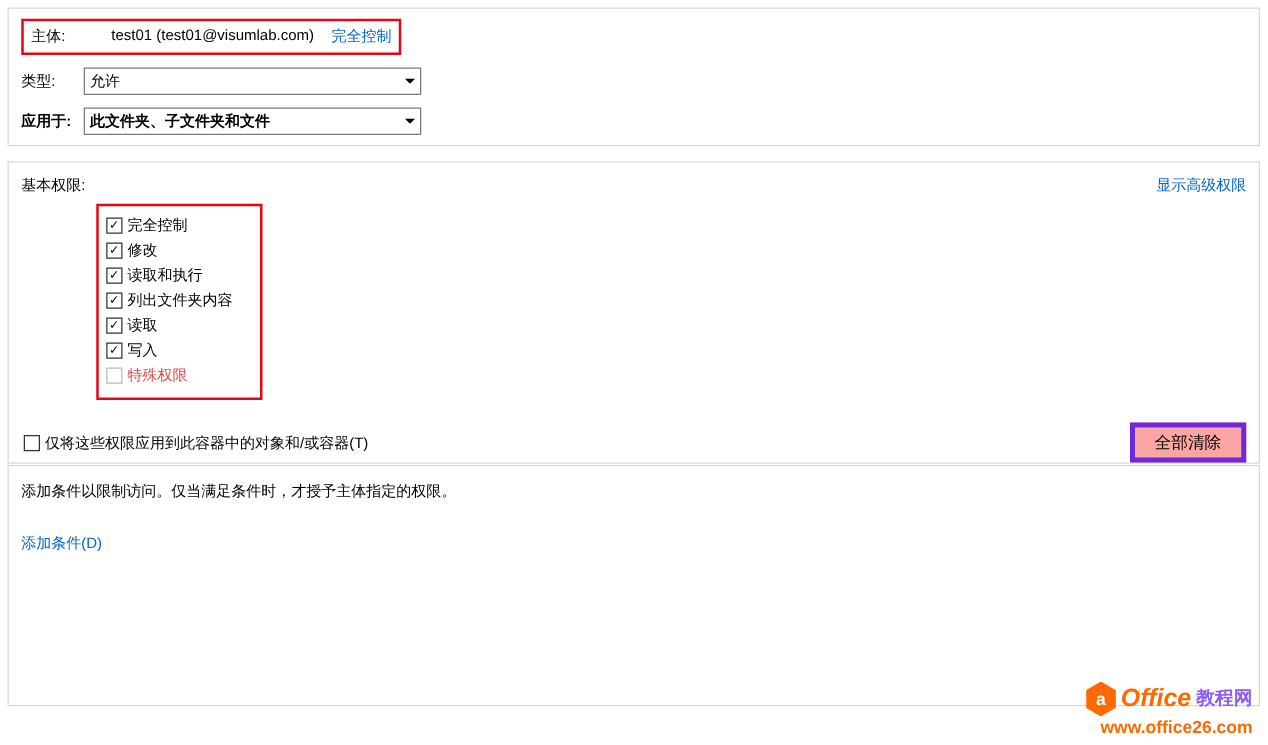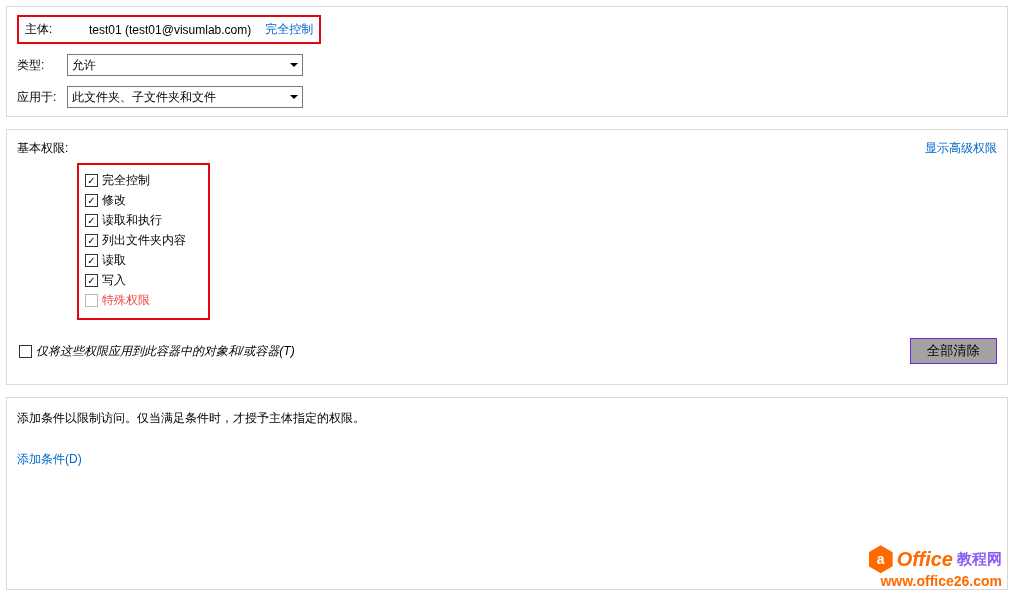--- a/index.html
+++ b/index.html
@@ -15,62 +15,61 @@
     .panel {
       border: 1px solid #d9d9d9;
       padding: 8px 10px;
       margin-bottom: 12px;
     }
     .row {
       display: flex;
       align-items: center;
       margin-bottom: 10px;
     }
-    .row:last-child { margin-bottom: 0; }
+    .row:last-child { margin-bottom: 0; font-weight: bold; }
     .row-label {
       width: 50px;
       color: #000;
     }
     .principal-box {
       border: 2px solid #e30613;
       padding: 4px 6px;
       display: inline-flex;
-      align-items: center;
       gap: 14px;
     }
     .principal-value { color: #000; }
     .link {
       color: #0066cc;
       cursor: pointer;
     }
     .select {
-      width: 236px;
+      width: 270px;
       height: 22px;
       border: 1px solid #7a7a7a;
       padding: 2px 20px 2px 4px;
       background: #fff;
       position: relative;
       display: flex;
       align-items: center;
     }
     .select .arrow {
       position: absolute;
       right: 4px;
       top: 50%;
       transform: translateY(-50%);
       width: 0; height: 0;
       border-left: 4px solid transparent;
       border-right: 4px solid transparent;
       border-top: 4px solid #000;
     }
     .perm-panel {
       border: 1px solid #d9d9d9;
-      padding: 10px 10px 20px 10px;
+      padding: 10px 10px 0 10px;
       position: relative;
-      margin-bottom: 12px;
+      margin-bottom: 1px;
     }
     .perm-header {
       display: flex;
       justify-content: space-between;
       margin-bottom: 6px;
     }
     .perm-list-box {
       border: 2px solid #e30613;
       width: 133px;
       margin-left: 60px;
@@ -102,25 +101,24 @@
       display: flex;
       justify-content: space-between;
       align-items: center;
       margin-top: 18px;
       padding: 0 0 0 2px;
     }
     .bottom-row .left {
       display: flex;
       align-items: center;
       gap: 4px;
-      font-style: italic;
     }
     .btn {
-      border: 1px solid #6d28d9;
-      background: #a3a3a3;
+      border: 4px solid #6d28d9;
+      background: #fca5a5;
       padding: 3px 16px;
       cursor: pointer;
     }
     .cond-panel {
       border: 1px solid #d9d9d9;
       padding: 12px 10px;
       height: 193px;
     }
     .cond-text { margin-bottom: 24px; }
     .watermark {

